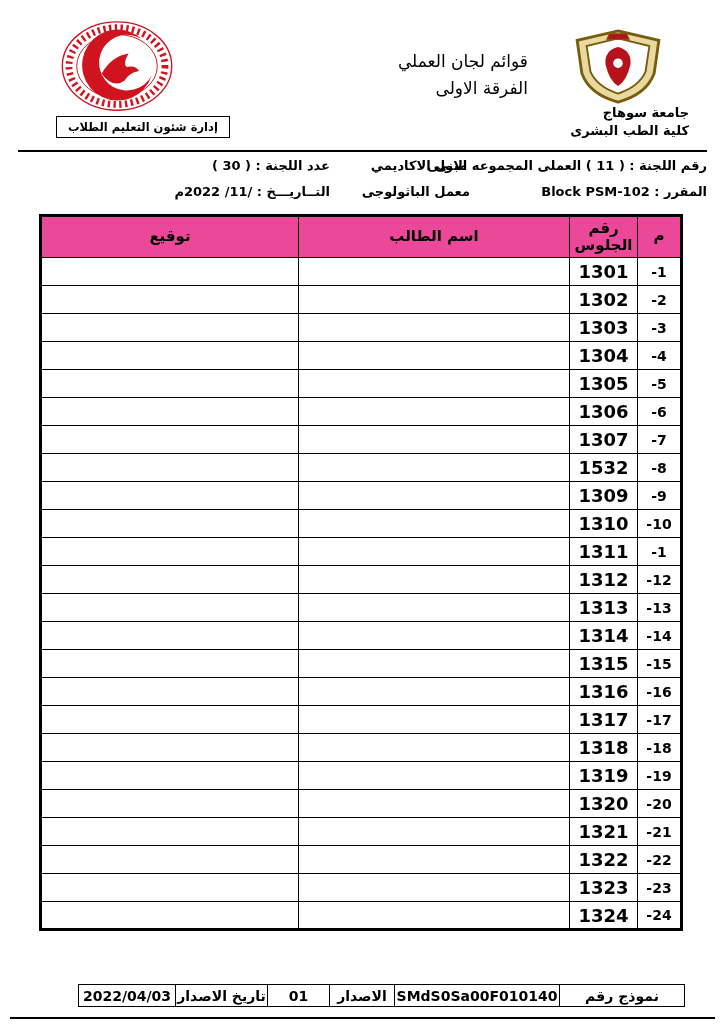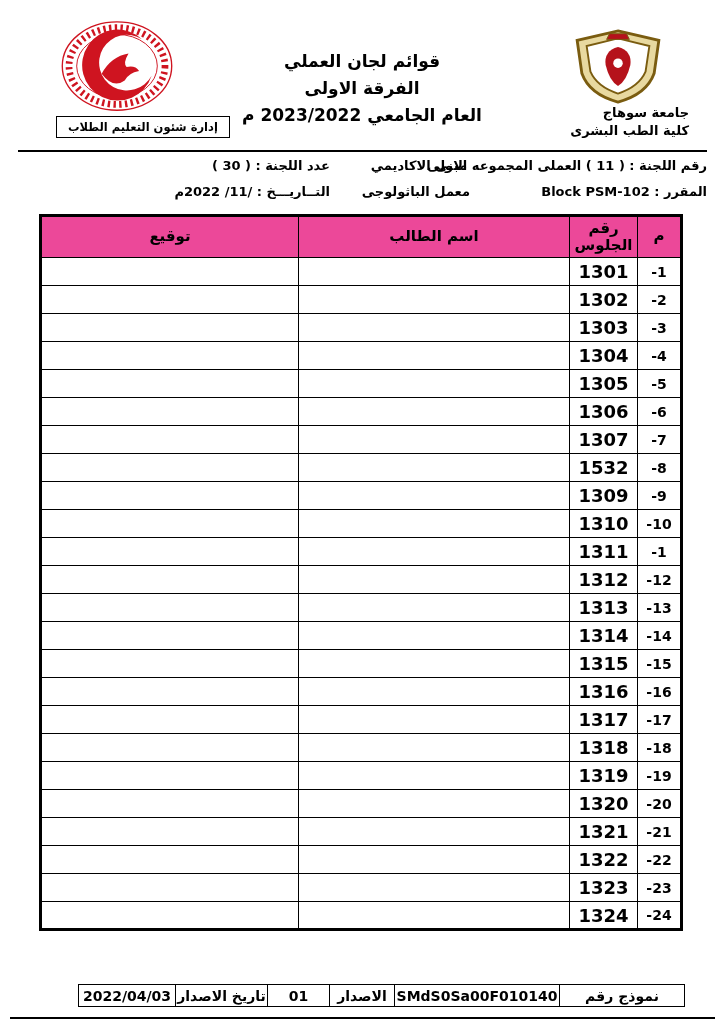--- a/index.html
+++ b/index.html
@@ -15,22 +15,22 @@
     overflow:hidden;
   }
 
   
   .logo-right { position:absolute; top:28px; right:58px; width:98px; height:76px; }
   .uni-caption { position:absolute; top:104px; right:36px; width:142px; text-align:right;
                  font-weight:bold; font-size:13px; line-height:1.35; white-space:nowrap; }
   .logo-left { position:absolute; top:20px; left:58px; width:118px; height:96px; }
   .dept-box { position:absolute; top:116px; left:56px; border:1.5px solid #000;
               padding:3px 11px; font-weight:bold; font-size:11.5px; white-space:nowrap; background:#fff; }
-  .titles { position:absolute; top:48px; left:212px; width:300px; text-align:center;
-            font-weight:bold; font-size:17px; line-height:1.6; }
+  .titles { position:absolute; top:48px; left:228px; width:300px; 
+            font-weight:normal; font-size:17px; line-height:1.6; }
 
   .rule { position:absolute; top:150px; left:18px; right:18px; border-top:2px solid #000; height:0; }
 
   
   .info-item { position:absolute; font-weight:bold; font-size:13px; white-space:nowrap; }
   .i-committee { top:158px; right:18px; }
   .i-building  { top:158px; right:258px; }
   .i-count     { top:158px; right:395px;margin-left:11px; }
   .i-course    { top:184px; right:18px; }
   .i-lab       { top:184px; right:255px; }
@@ -92,21 +92,20 @@
       <ellipse cx="60" cy="48" rx="50" ry="40" fill="none" stroke="#cf1420" stroke-width="7" stroke-dasharray="2.5 3.5"></ellipse>
       <path d="M 86 20 A 37 37 0 1 0 96 58 A 29 29 0 1 1 86 20 Z" fill="#cf1420"></path>
       <path d="M 44 56 q 10 -18 28 -21 q -6 10 -2 14 q 9 -2 13 4 q -11 2 -15 10 q -12 9 -24 -7 Z" fill="#cf1420"></path>
     </svg>
   </div>
   <div class="dept-box">إدارة شئون التعليم الطلاب</div>
 
   <div class="titles">
     <div>قوائم لجان العملي</div>
     <div>الفرقة الاولى</div>
-    <div>العام الجامعي 2023/2022 م</div>
   </div>
 
   <div class="rule"></div>
 
   <div class="info-item i-committee">رقم اللجنة : ( 11 ) العملى المجموعه الاولى</div>
   <div class="info-item i-building">مبنى الاكاديمي</div>
   <div class="info-item i-count">عدد اللجنة : ( 30 )</div>
   <div class="info-item i-course">المقرر :  Block PSM-102</div>
   <div class="info-item i-lab">معمل الباثولوجى</div>
   <div class="info-item i-date">التــاريـــخ :      /11/ 2022م</div>

